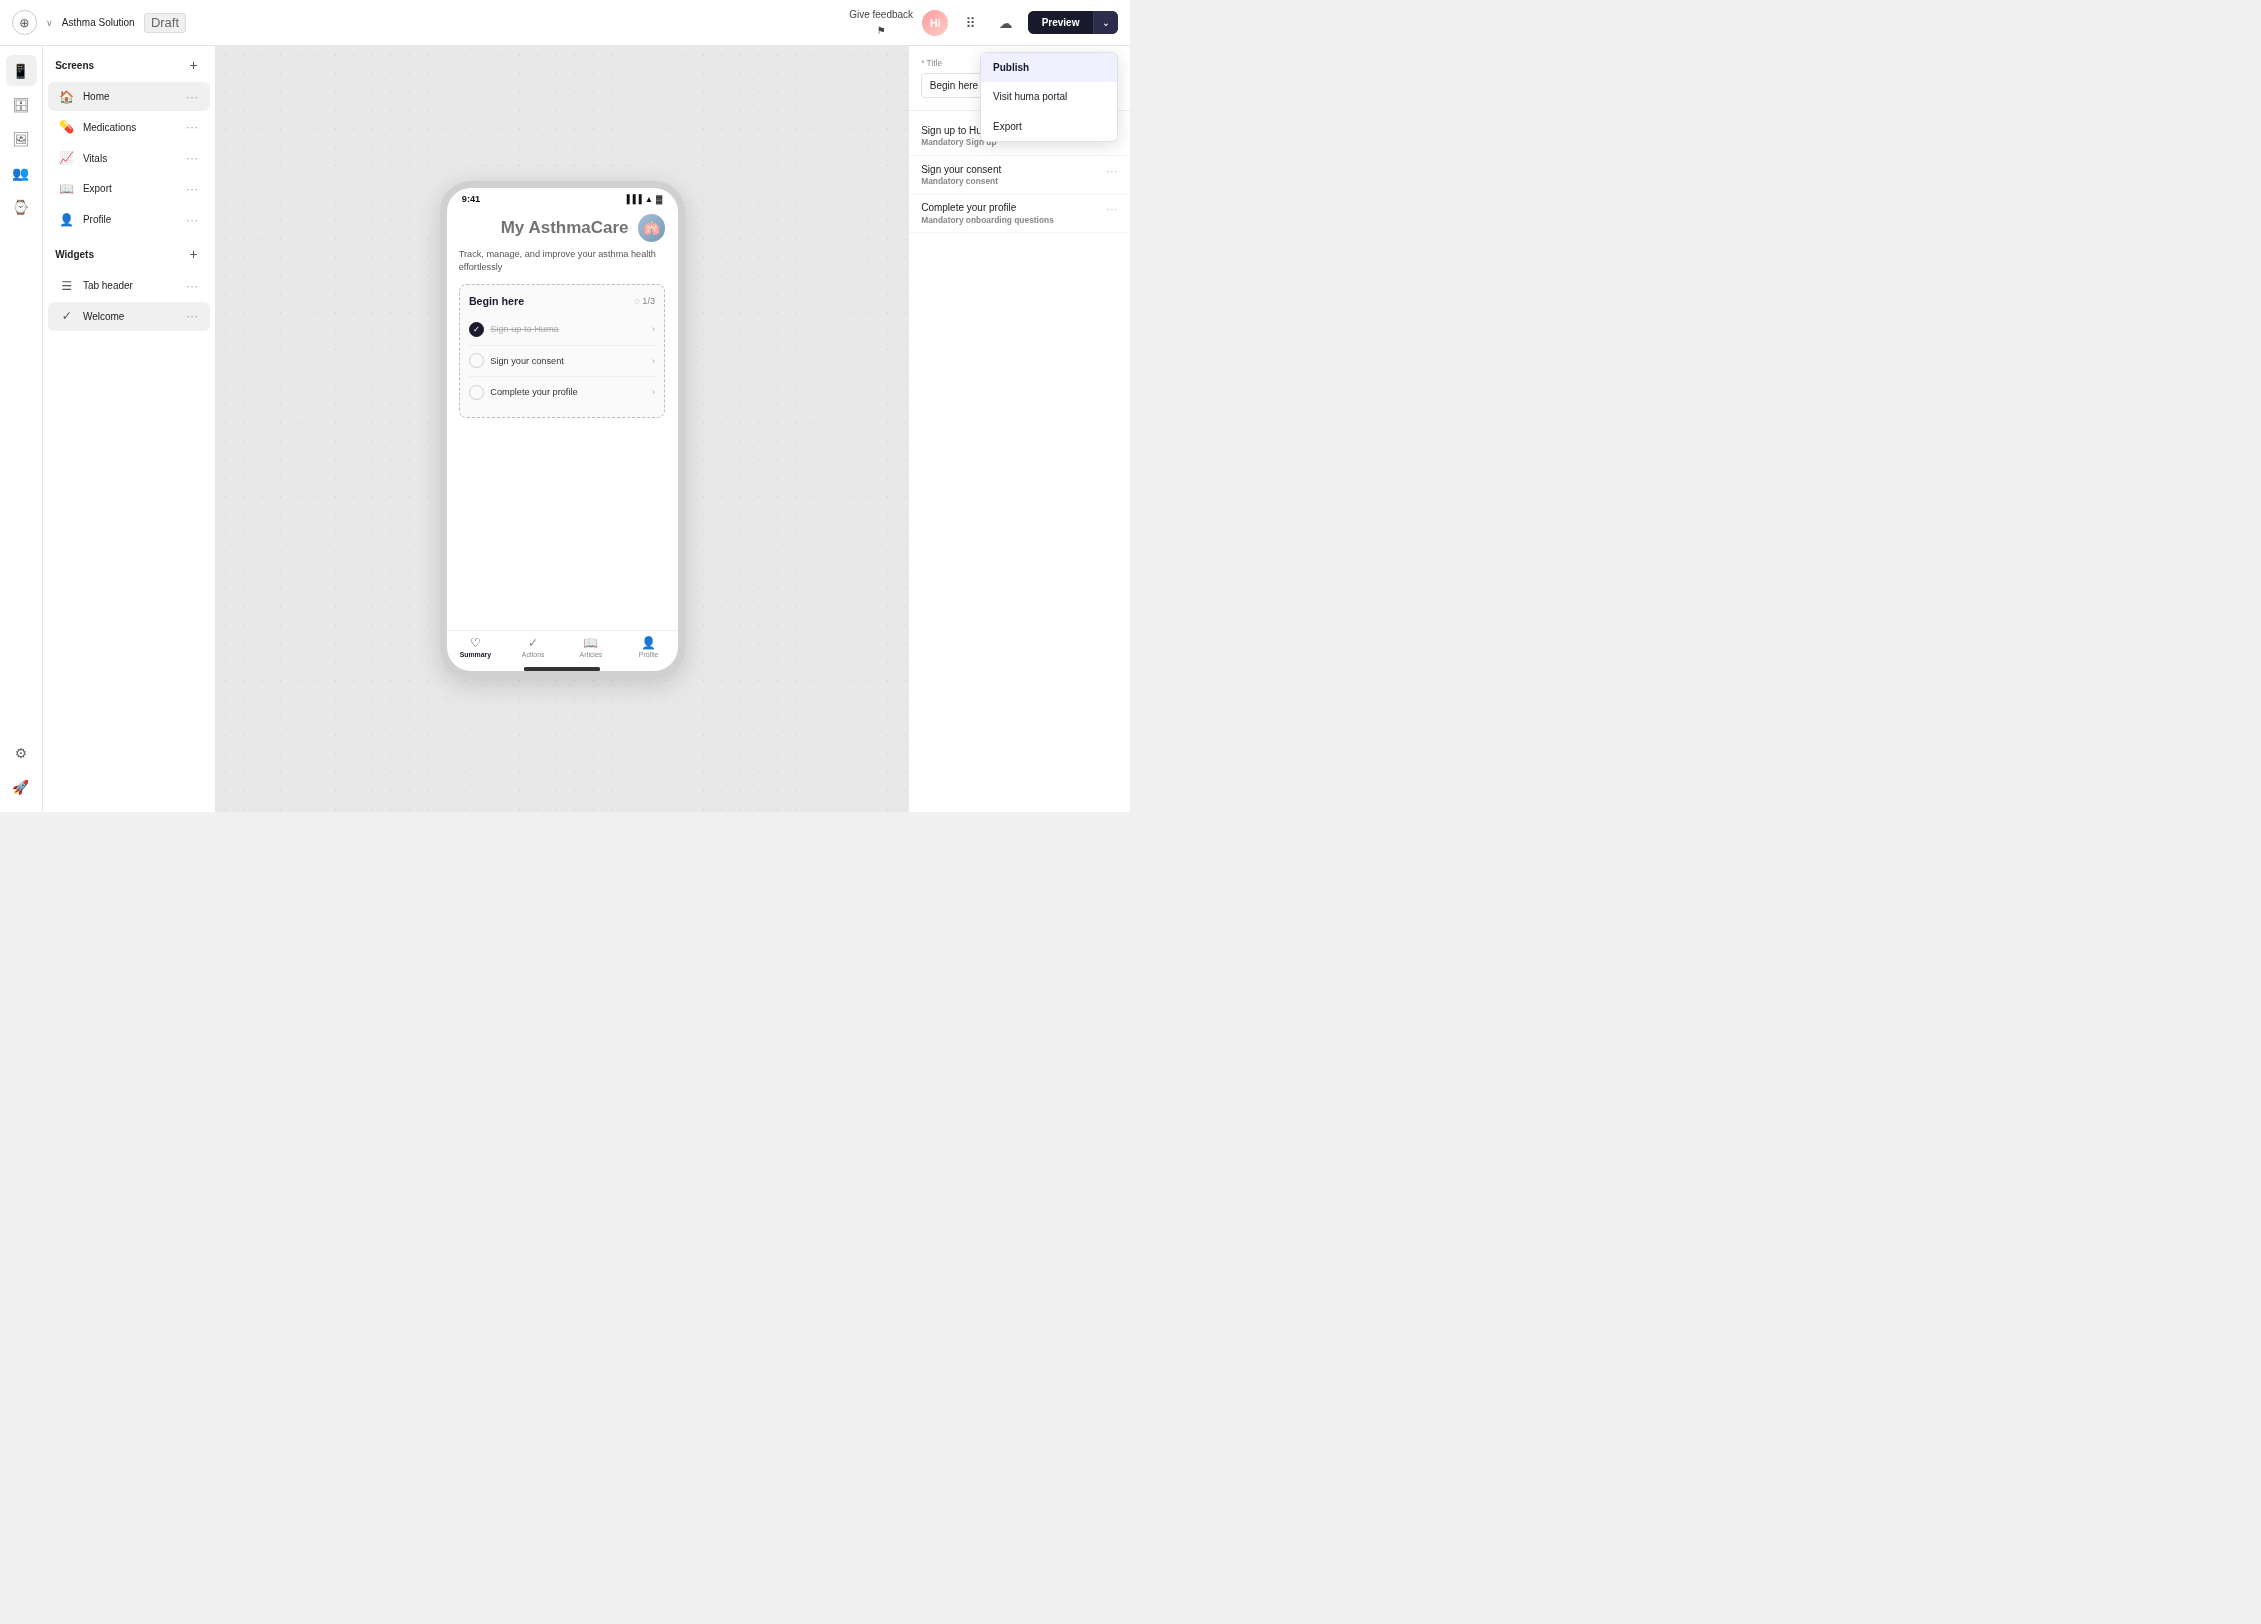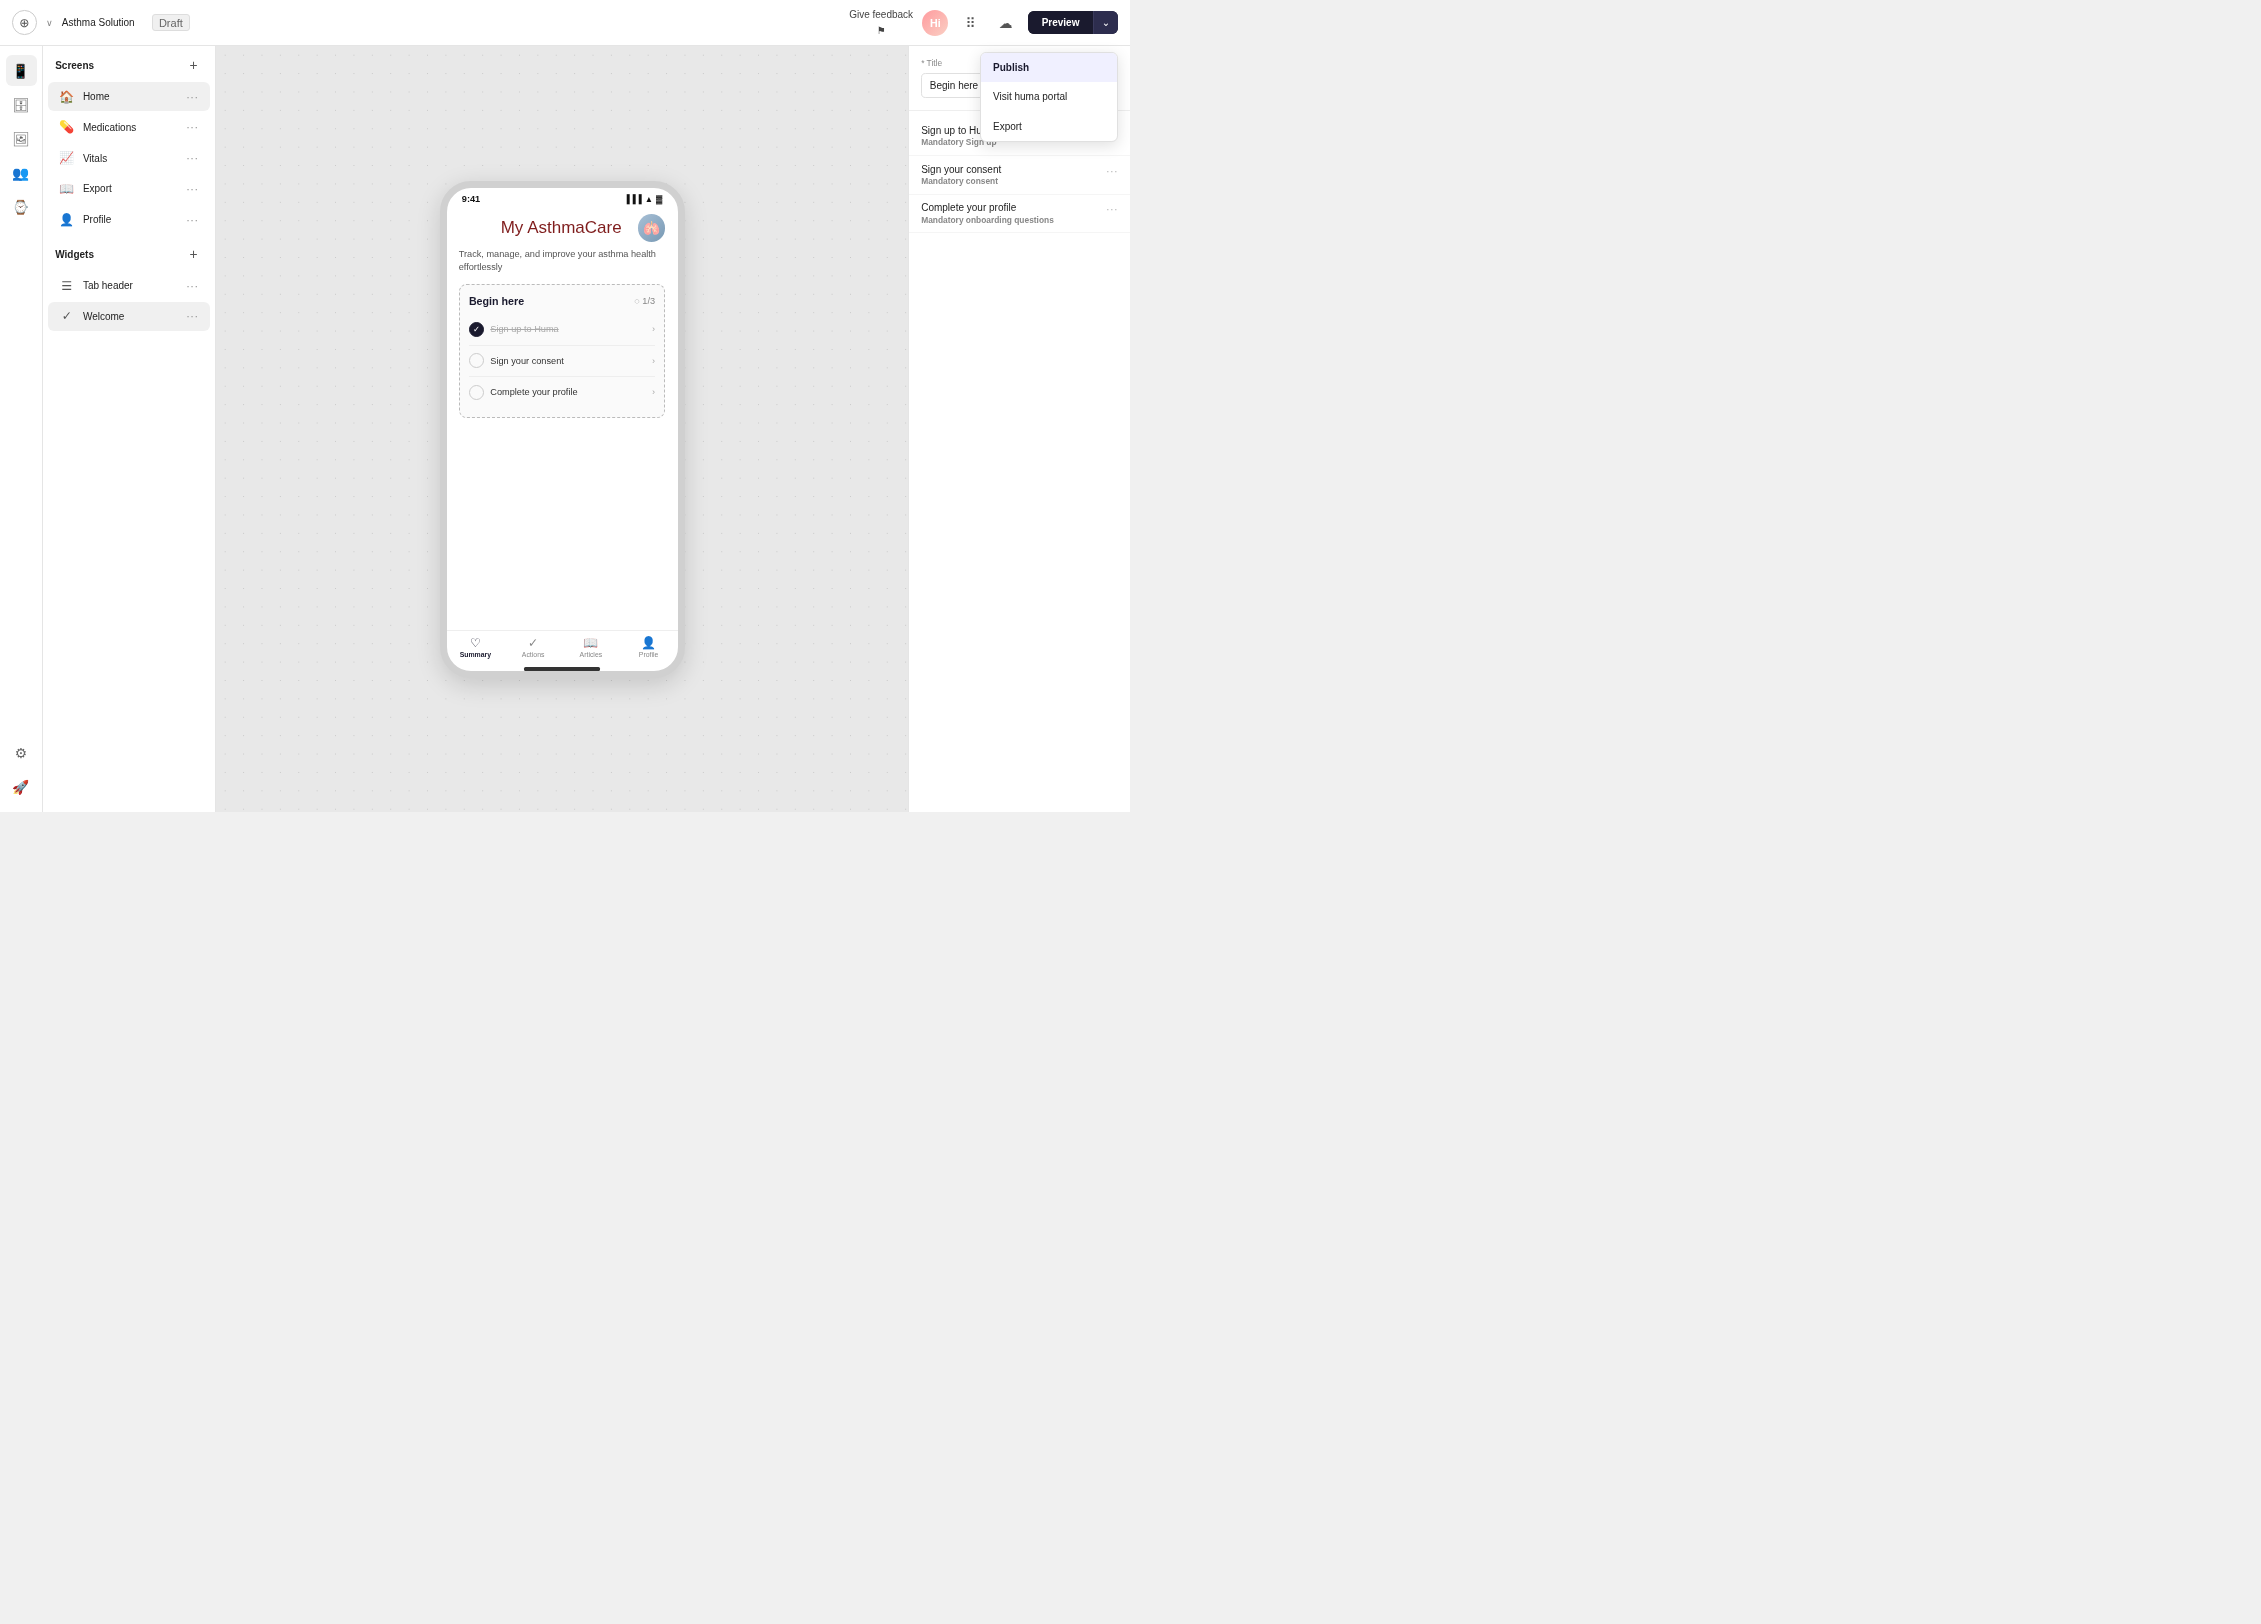--- a/index.html
+++ b/index.html
@@ -35,24 +35,23 @@
     .topbar-chevron {
       font-size: 9.2px; color: #888; cursor: pointer;
     }
     .topbar-title {
       font-size: 10px; font-weight: 400; color: #222;
     }
     .topbar-badge {
       background: #f0f0f0;
       border: 0.8px solid #ddd;
       border-radius: 3.1px;
-      font-size: 11px;
+      font-size: 13px;
       color: #666;
       padding: 1.5px 6.1px;
-      margin-left: 8px;
     }
     .topbar-spacer { flex: 1; }
     .topbar-feedback {
       display: flex; align-items: center; gap: 4.6px;
       font-size: 10px; color: #444; cursor: pointer; flex-direction: column;
     }
     .topbar-avatar {
       width: 26px; height: 26px;
       background: linear-gradient(135deg, #ff9a9e, #fad0c4);
       border-radius: 50%;
@@ -189,21 +188,21 @@
     .phone-content {
       flex: 1;
       padding: 7.6px 12.2px;
       overflow: hidden;
     }
     .phone-app-header {
       display: flex; align-items: center; justify-content: space-between;
       margin-bottom: 6.1px;
     }
     .phone-app-title {
-      font-size: 17px; font-weight: 400; color: #7f1d1d; padding-left: 42px;
+      font-size: 17px; font-weight: 700; color: #737373; padding-left: 42px;
     }
     .phone-app-logo {
       width: 27.5px; height: 27.5px;
       border-radius: 50%;
       background: linear-gradient(135deg, #a8c0d6, #7899b4);
       display: flex; align-items: center; justify-content: center;
       font-size: 13.8px;
     }
     .phone-subtitle {
       font-size: 9.2px; color: #555; margin-bottom: 10.7px; line-height: 1.4;

